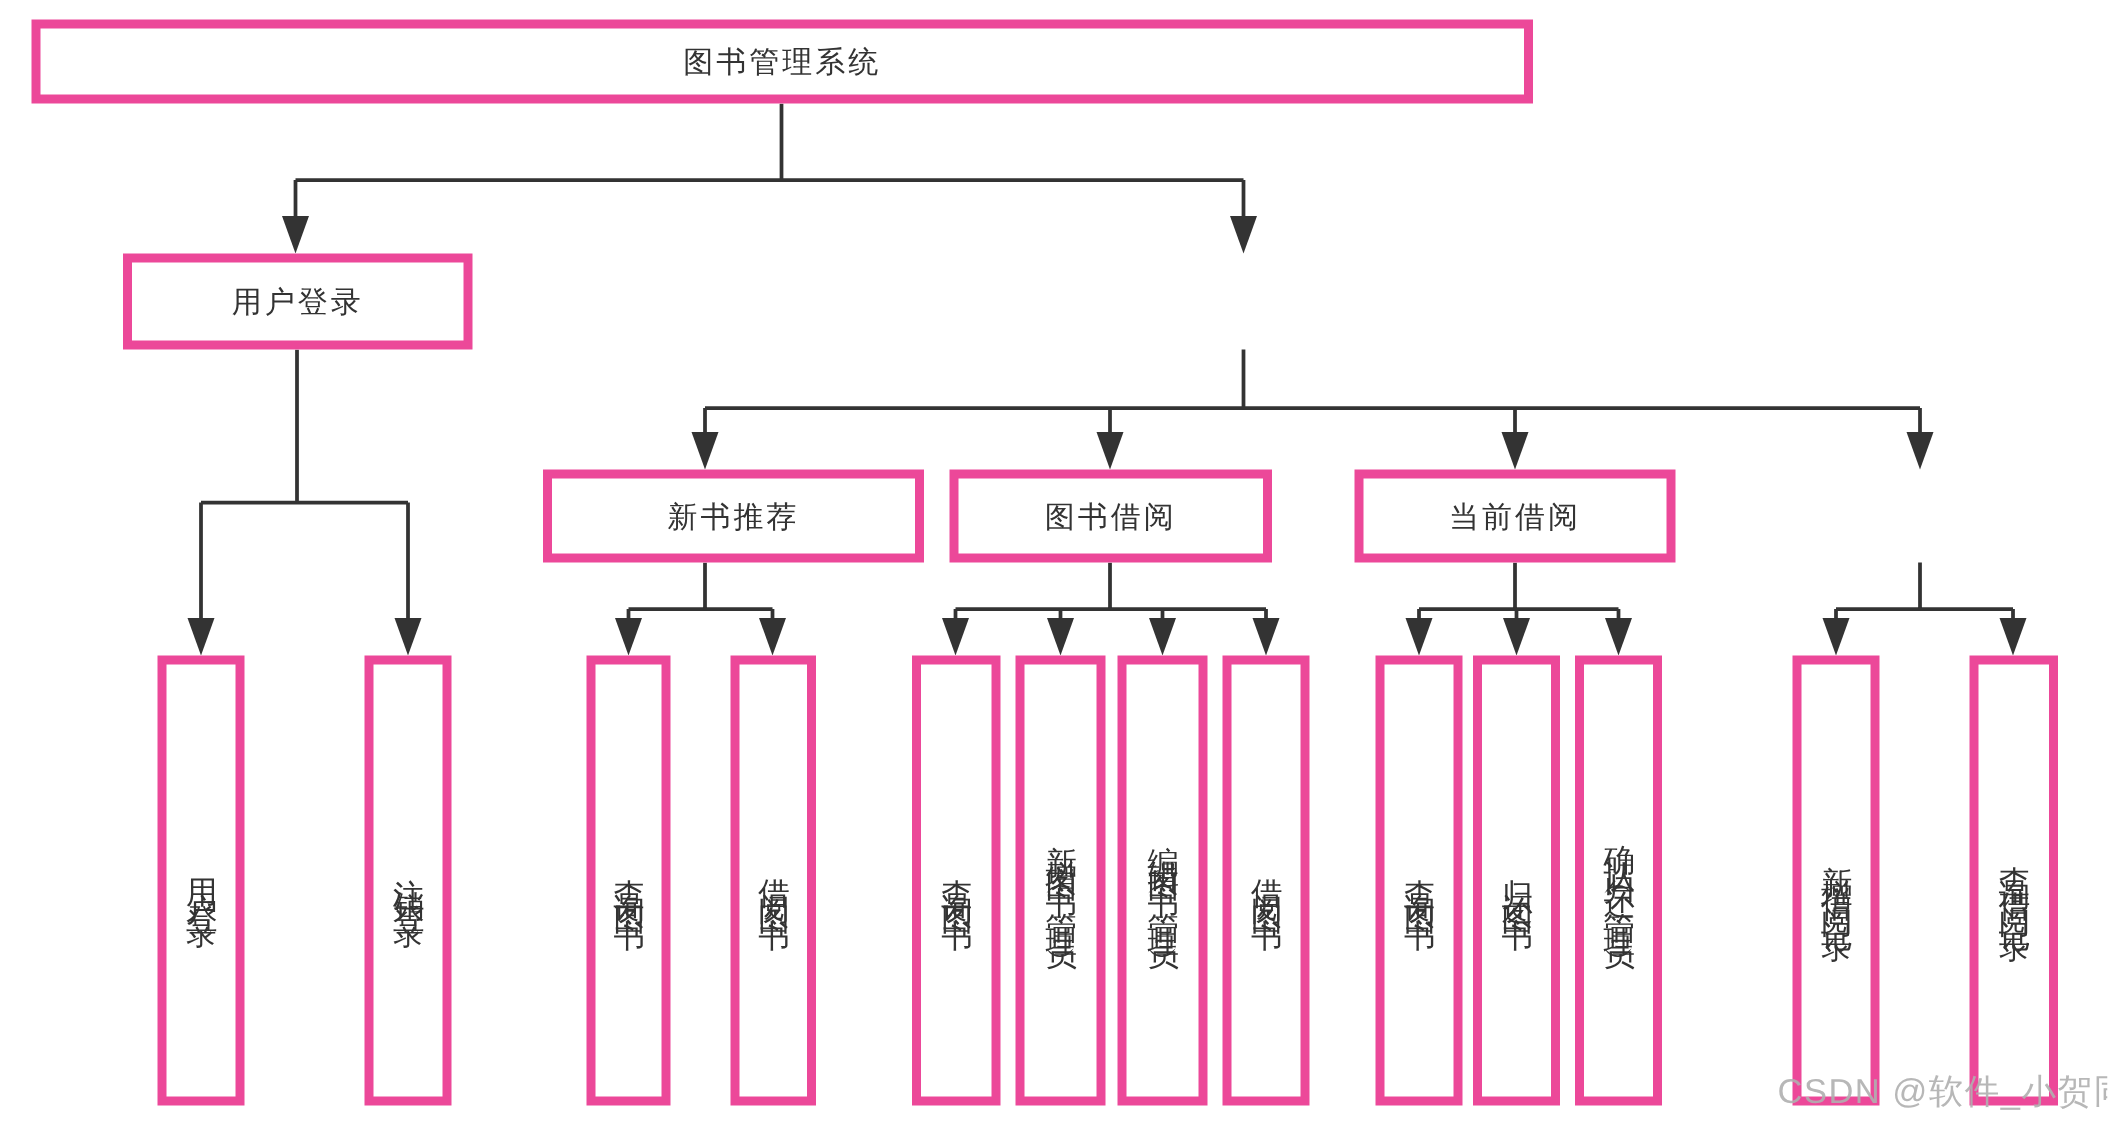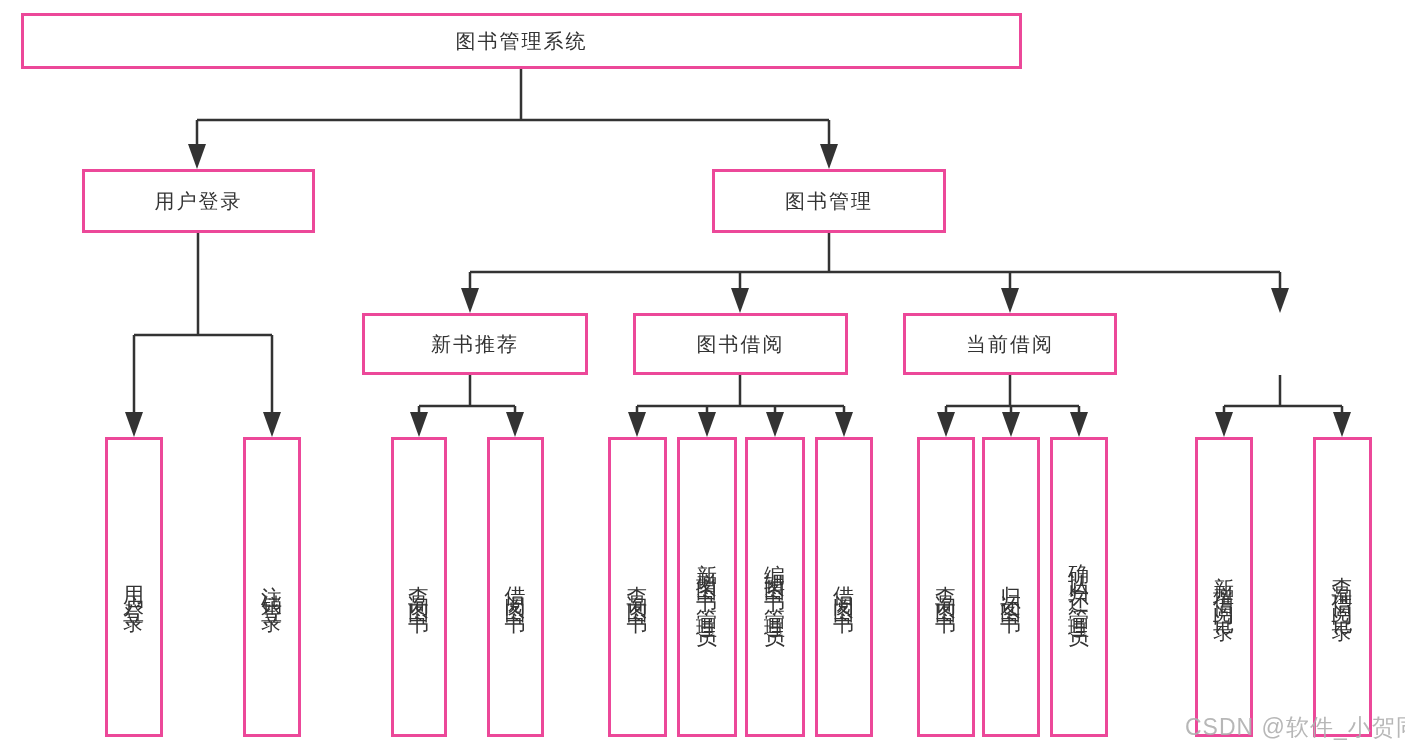--- a/index.html
+++ b/index.html
@@ -9,21 +9,21 @@
     width: 1405px;
     height: 747px;
     background: #ffffff;
     overflow: hidden;
   }
   #wires { position: absolute; left: 0; top: 0; z-index: 1; }
   .box {
     position: absolute;
     box-sizing: border-box;
     background: #ffffff;
-    border: 3px solid #ec4899;
+    border: 6px solid #ec4899;
     display: flex;
     align-items: center;
     justify-content: center;
     z-index: 2;
     color: #333333;
   }
   .box.h span {
     font-size: 20px;
     letter-spacing: 2px;
     white-space: nowrap;
@@ -87,25 +87,22 @@
     </g>
   </svg>
 
   <div class="box h" style="left:21px; top:13px; width:1001px; height:56px">
     <span>图书管理系统</span>
   </div>
 
   <div class="box h" style="left:82px; top:169px; width:233px; height:64px">
     <span>用户登录</span>
   </div>
-  <div class="box h" style="left:712px; top:169px; width:234px; height:64px">
-    <span>图书管理</span>
-  </div>
 
-  <div class="box h" style="left:362px; top:313px; width:226px; height:62px">
+  <div class="box h" style="left:362px; top:313px; width:254px; height:62px">
     <span>新书推荐</span>
   </div>
   <div class="box h" style="left:633px; top:313px; width:215px; height:62px">
     <span>图书借阅</span>
   </div>
   <div class="box h" style="left:903px; top:313px; width:214px; height:62px">
     <span>当前借阅</span>
   </div>
 
   <div class="box v" style="left:105px; top:437px; width:58px; height:300px">

